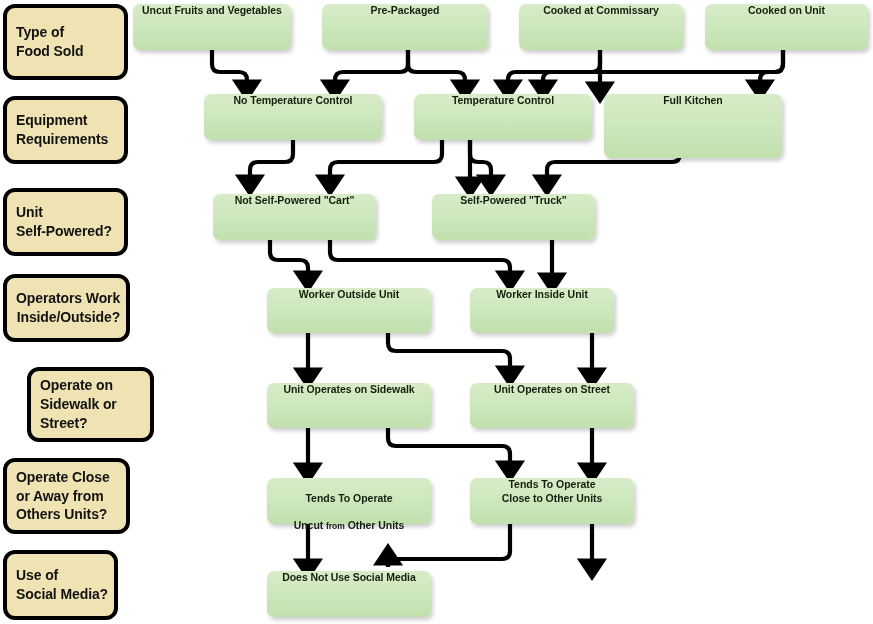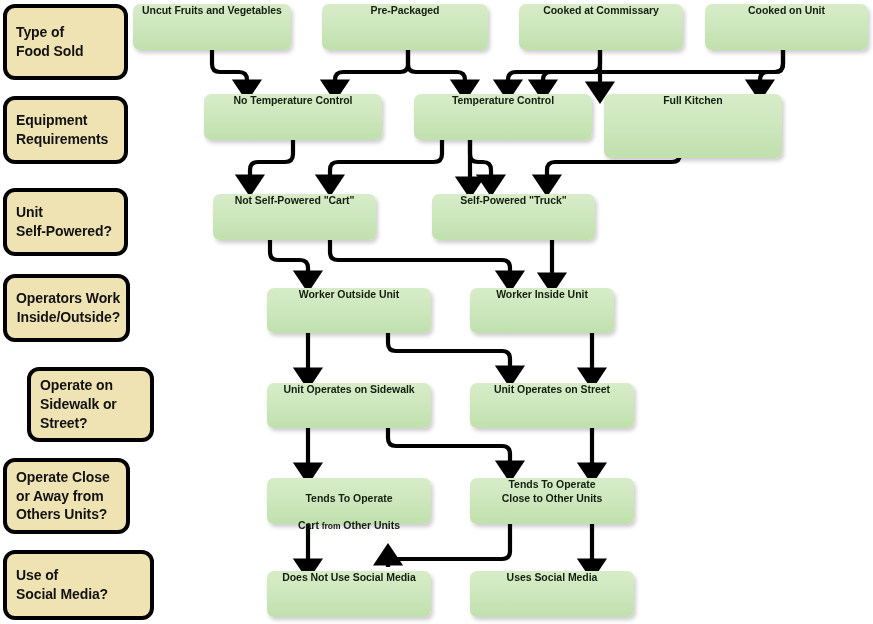--- a/index.html
+++ b/index.html
@@ -119,21 +119,21 @@
   <div class="cat-box" style="left:3px;top:367px;width:127px;height:75px;margin-left:24px;">
     <span class="cat-label">Operate on
 Sidewalk or
 Street?</span>
   </div>
   <div class="cat-box" style="left:3px;top:458px;width:127px;height:76px;">
     <span class="cat-label">Operate Close
 or Away from
 Others Units?</span>
   </div>
-  <div class="cat-box" style="left:3px;top:550px;width:151px;height:70px;">
+  <div class="cat-box" style="left:3px;top:550px;width:115px;height:70px;">
     <span class="cat-label">Use of
 Social Media?</span>
   </div>
 
   <div class="node" style="left:133px;top:4px;width:158px;height:46px;">
     <span class="node-label">Uncut Fruits and Vegetables</span>
   </div>
   <div class="node" style="left:322px;top:4px;width:166px;height:46px;">
     <span class="node-label">Pre-Packaged</span>
   </div>
@@ -171,28 +171,25 @@
   <div class="node" style="left:267px;top:383px;width:164px;height:45px;">
     <span class="node-label">Unit Operates on Sidewalk</span>
   </div>
   <div class="node" style="left:470px;top:383px;width:164px;height:45px;">
     <span class="node-label">Unit Operates on Street</span>
   </div>
 
   <div class="node" style="left:267px;top:478px;width:164px;height:46px;">
     <span class="node-label">
       <span>Tends To Operate</span><br>
-      <span>Cart</span><span> </span><span class="small">from</span><span> </span><span>Other Units</span>
+      <span>Uncut</span><span> </span><span class="small">from</span><span> </span><span>Other Units</span>
     </span>
   </div>
   <div class="node" style="left:470px;top:478px;width:164px;height:46px;">
     <span class="node-label">Tends To Operate
 Close to Other Units</span>
   </div>
 
   <div class="node" style="left:267px;top:571px;width:164px;height:46px;">
     <span class="node-label">Does Not Use Social Media</span>
   </div>
-  <div class="node" style="left:470px;top:571px;width:164px;height:46px;">
-    <span class="node-label">Uses Social Media</span>
-  </div>
 
 </div>
 
 </body></html>

